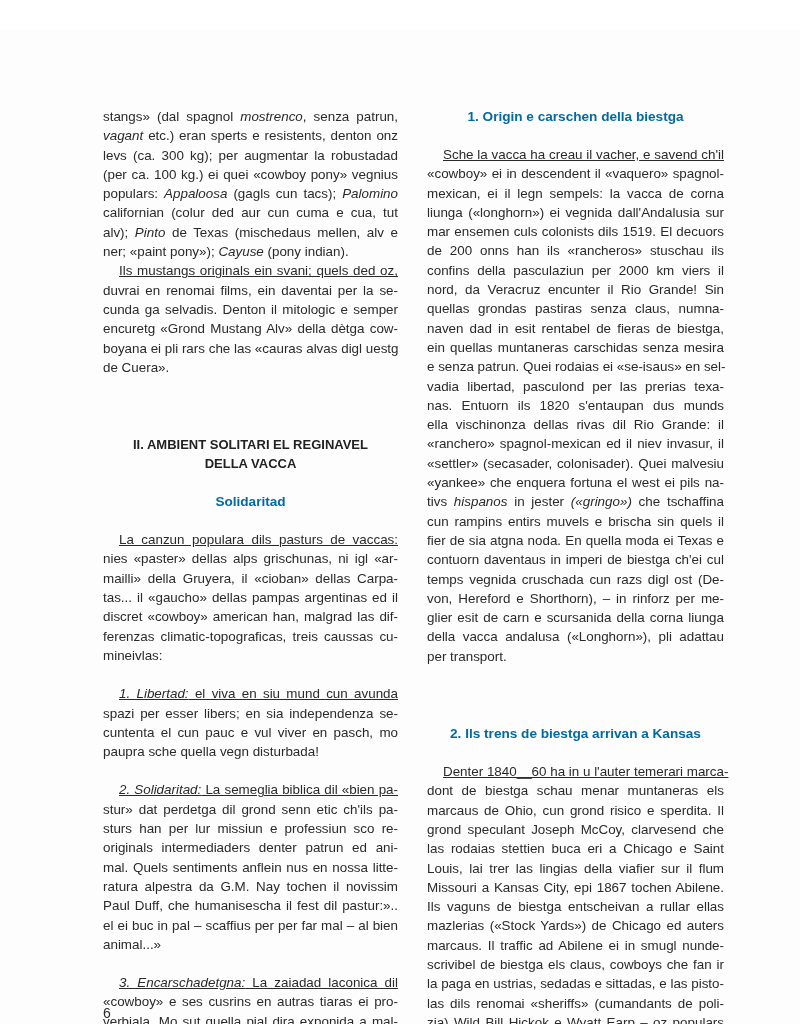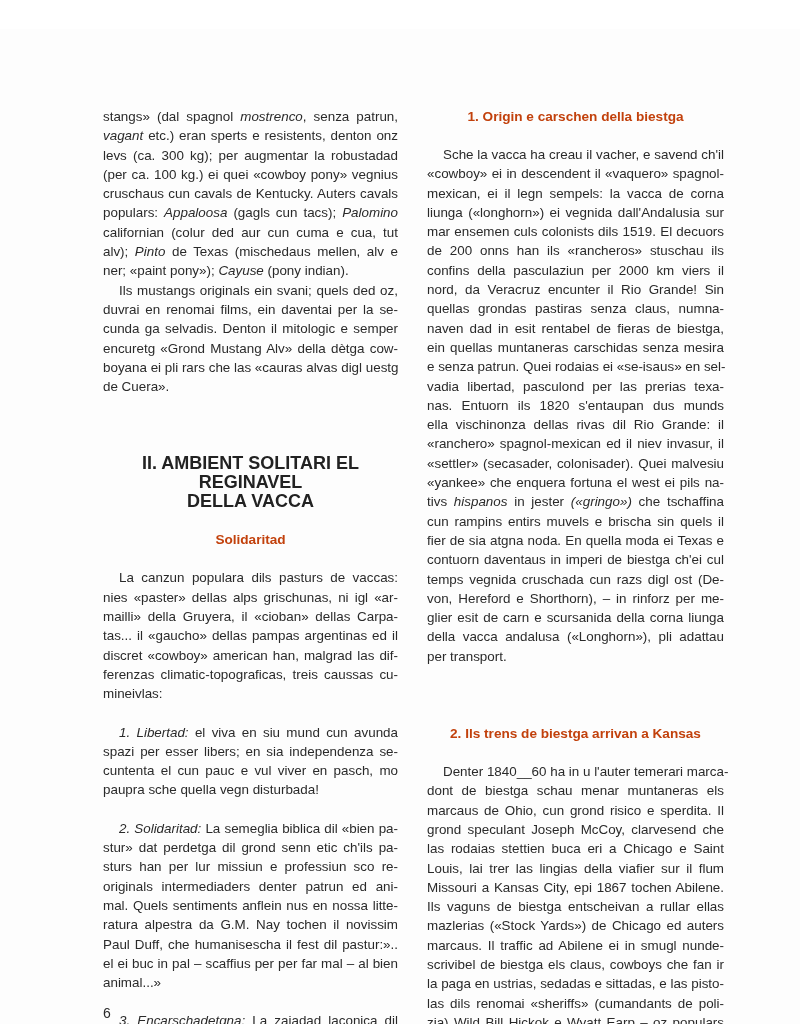--- a/index.html
+++ b/index.html
@@ -3,40 +3,39 @@
   <meta charset="utf-8">
   <style>
     html, body { margin: 0; padding: 0; background: #ffffff; }
     body { width: 800px; height: 1024px; position: relative; overflow: hidden; }
     .page { position: absolute; left: 0; top: 0; width: 800px; height: 1024px; background: #fdfdfd; margin-top: 29px; }
     .col { position: absolute; top: 78px; font-family: "Liberation Sans", sans-serif; font-size: 13.4px; line-height: 19.3px; color: #2a2a2a; text-align: justify; }
     .col-left { left: 103px; width: 295px; }
     .col-right { left: 427px; width: 297px; }
     .line { display: block; white-space: nowrap; text-align-last: justify; }
     .line.last { text-align-last: left; }
-    .indent { padding-left: 16px; }
+    .indent { padding-left: 16px; text-decoration: underline; }
     .gap { height: 19px; }
     .gap-lg { height: 58px; }
-    h2 { margin: 0; font-size: 18px; line-height: 19px; font-weight: bold; text-align: center; color: #222; }
-    h3 { margin: 0; font-size: 13.6px; line-height: 19px; font-weight: bold; text-align: center; color: #c2410c; }
+    h2 { margin: 0; font-size: 13px; line-height: 19px; font-weight: bold; text-align: center; color: #222; }
+    h3 { margin: 0; font-size: 13.6px; line-height: 19px; font-weight: bold; text-align: center; color: #0369a1; }
     .page-number { position: absolute; left: 103px; top: 976px; font-family: "Liberation Sans", sans-serif; font-size: 14px; color: #2a2a2a; }
     i { font-style: italic; }
   </style>
 </head>
 <body>
 
 <div class="page">
 
   <div class="col col-left">
     <div>
         <span class="line">stangs» (dal spagnol <i>mostrenco</i>, senza patrun,</span>
         <span class="line"><i>vagant</i> etc.) eran sperts e resistents, denton onz</span>
         <span class="line">levs (ca. 300 kg); per augmentar la robustadad</span>
         <span class="line">(per ca. 100 kg.) ei quei «cowboy pony» vegnius</span>
-        <span class="line">cruschaus cun cavals de Kentucky. Auters cavals</span>
         <span class="line">populars: <i>Appaloosa</i> (gagls cun tacs); <i>Palomino</i></span>
         <span class="line">californian (colur ded aur cun cuma e cua, tut</span>
         <span class="line">alv); <i>Pinto</i> de Texas (mischedaus mellen, alv e</span>
         <span class="line last">ner; «paint pony»); <i>Cayuse</i> (pony indian).</span>
       </div>
     <div class="first-indent">
         <span class="line indent">Ils mustangs originals ein svani; quels ded oz,</span>
         <span class="line">duvrai en renomai films, ein daventai per la se-</span>
         <span class="line">cunda ga selvadis. Denton il mitologic e semper</span>
         <span class="line">encuretg «Grond Mustang Alv» della dètga cow-</span>

